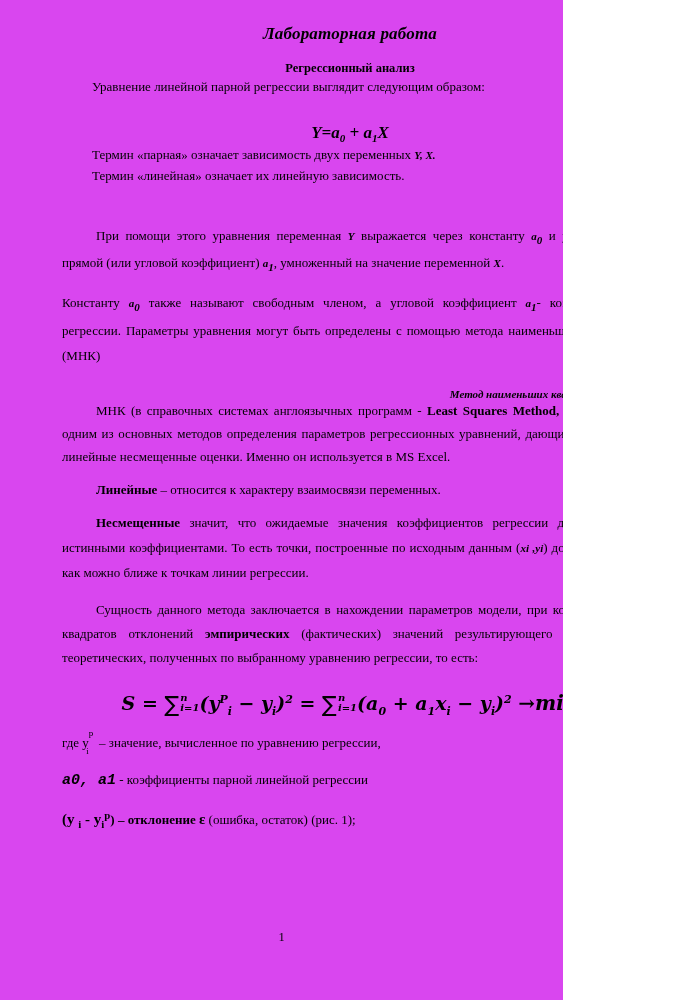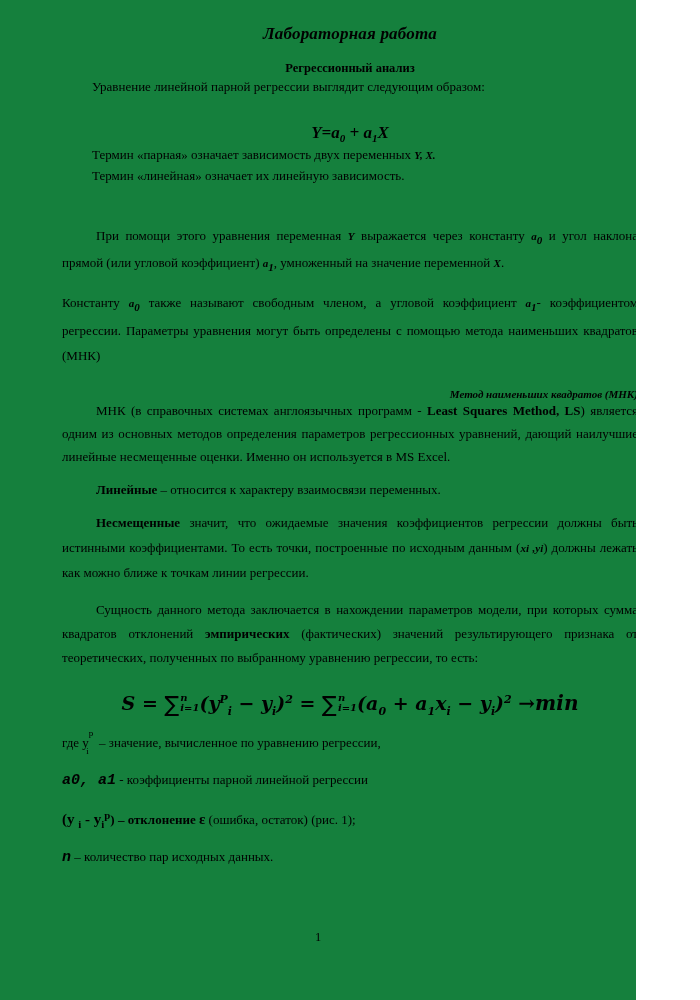--- a/index.html
+++ b/index.html
@@ -2,23 +2,23 @@
 <html lang="ru"><head>
 <meta charset="utf-8">
 <style>
   html, body {
     margin: 0;
     padding: 0;
     background: #ffffff;
   }
   .page {
     position: relative;
-    width: 636px;
+    width: 563px;
     height: 1000px;
-    background: #15803d;
+    background: #d946ef;
     font-family: "Liberation Serif", serif;
     color: #000000;
     overflow: hidden;
   }
   .content {
     position: absolute;
     left: 62px;
     top: 24px;
     width: 576px;
   }
@@ -196,20 +196,17 @@
     </p>
 
     <p class="defline next">
       <span class="bi" style="font-size:15px;">a0, a1</span><span> - коэффициенты парной линейной регрессии</span>
     </p>
 
     <p class="defline next">
       <span class="b" style="font-size:15px;">(y </span><sub class="b">i</sub><span class="b" style="font-size:15px;"> - y</span><sub class="b">i</sub><sup class="b">p</sup><span class="b">) – отклонение </span><span class="b" style="font-size:15px;">ε</span><span> (ошибка, остаток) (рис. 1);</span>
     </p>
 
-    <p class="defline next">
-      <span class="bi" style="font-size:15px;">n</span><span> – количество пар исходных данных.</span>
-    </p>
 
   </div>
 
   <div class="page-number">1</div>
 </div>
 
 </body></html>

